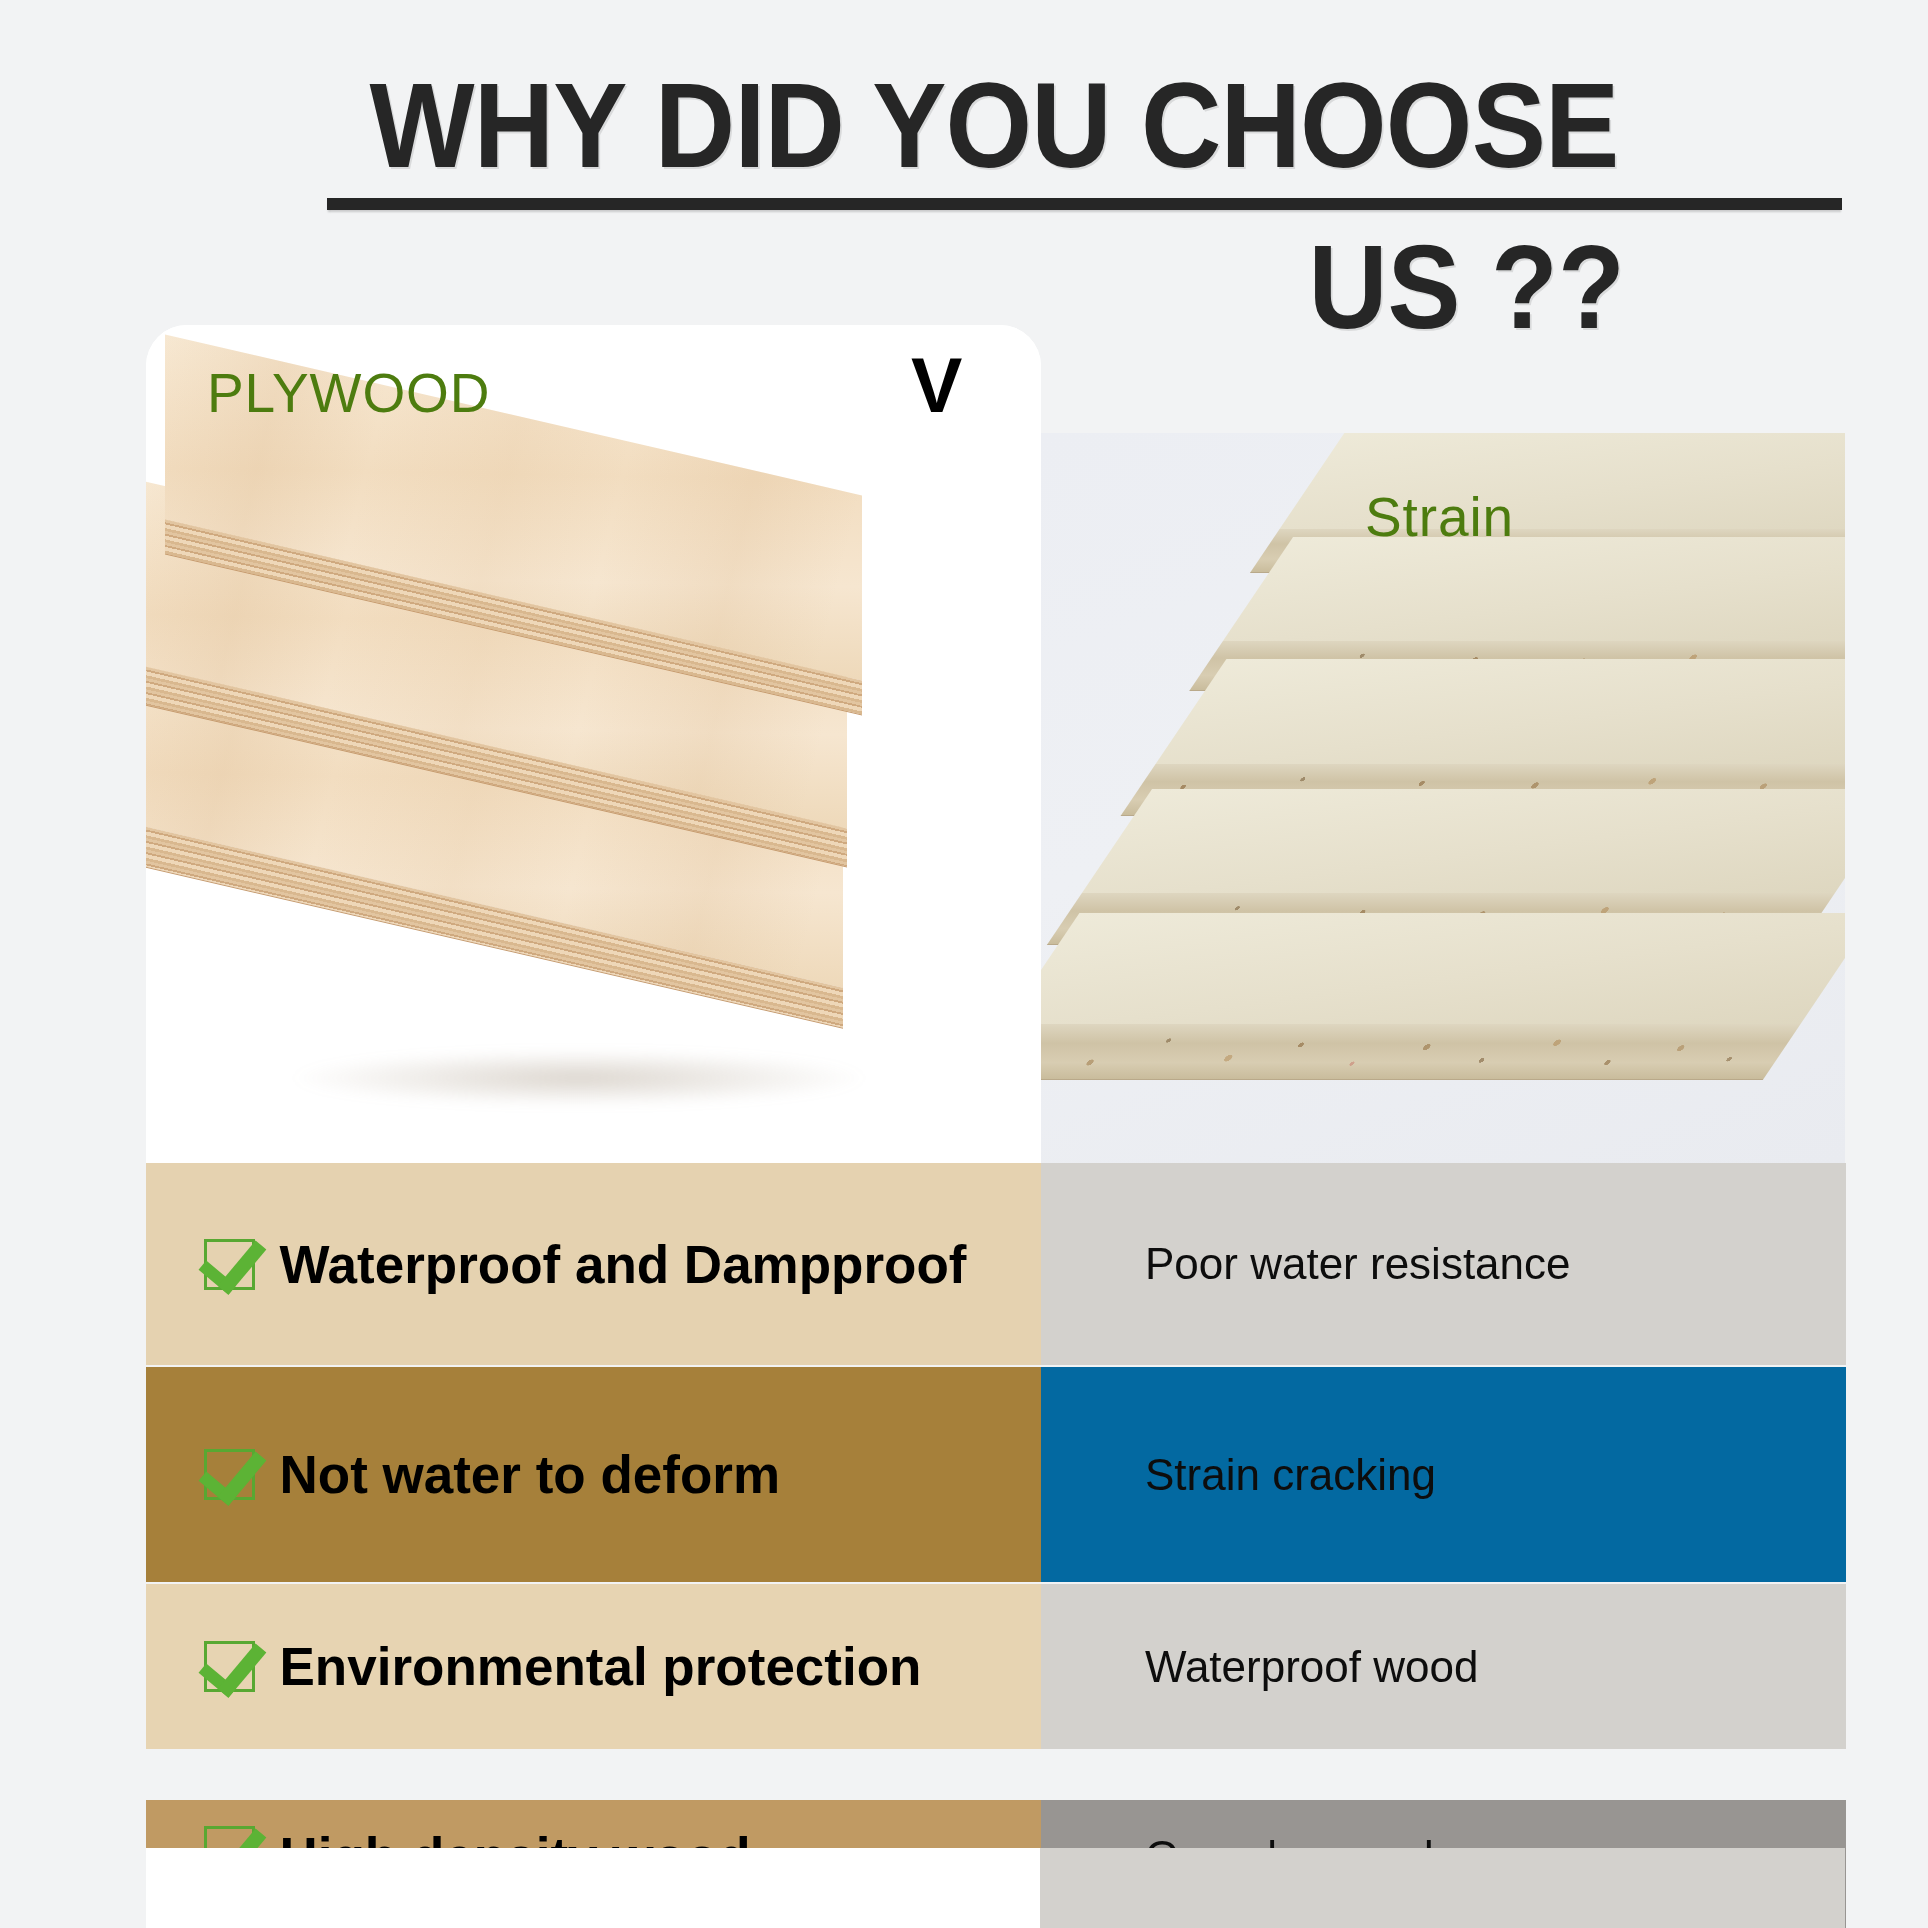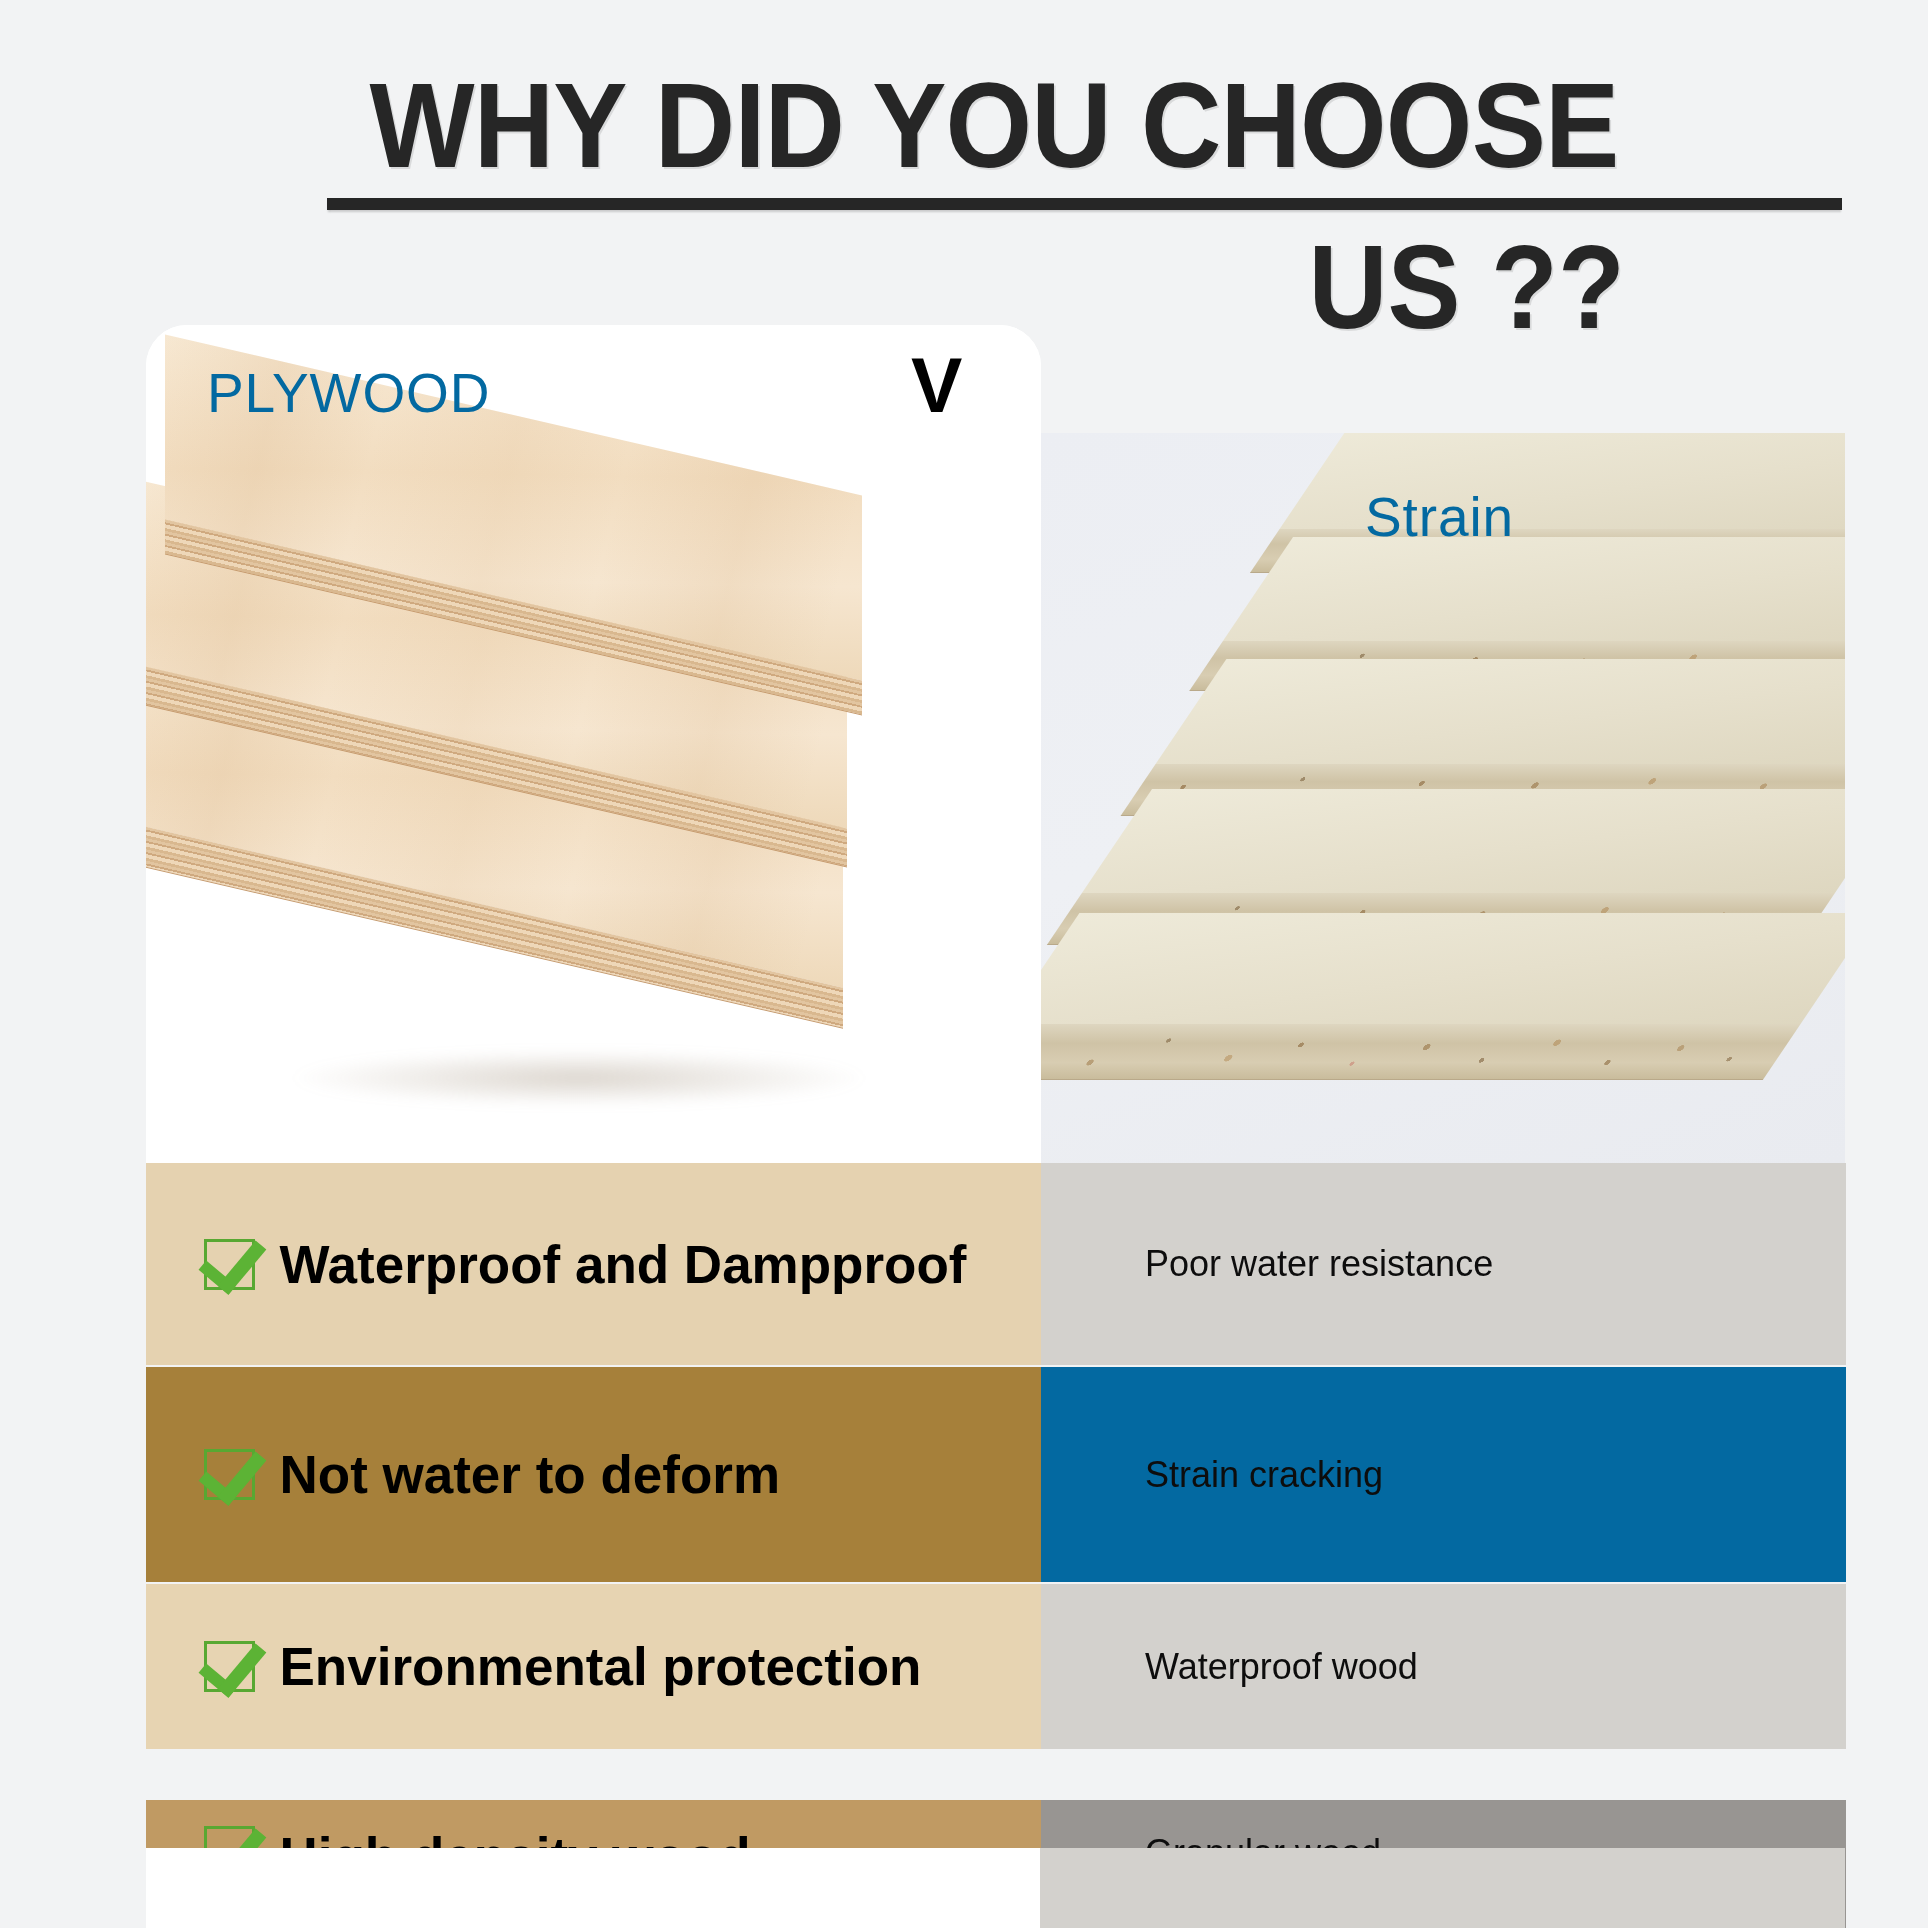--- a/index.html
+++ b/index.html
@@ -51,21 +51,21 @@
     position:absolute;left:146px;top:325px;width:895px;height:838px;
     background:#ffffff;
     border-top-left-radius:41px;
     border-top-right-radius:41px;
     overflow:hidden;
   }
 
   .panel-label{
     position:absolute;
     font-size:55px;
-    color:#0369a1;
+    color:#4d7c0f;
     font-family:"Liberation Sans Narrow","Liberation Sans",sans-serif;
     letter-spacing:0.9px;
     white-space:nowrap;
     z-index:6;
   }
   #label-plywood{ left:207px; top:361px; }
   #label-others{ left:1365px; top:485px; }
 
   #vmark{
     position:absolute;left:911px;top:347px;
@@ -153,21 +153,21 @@
     width:805px;height:100%;
     display:flex;align-items:center;
     box-sizing:border-box;padding-left:104px;
   }
   .left-text{
     font-size:53px;font-weight:bold;color:#000;
     font-family:"Liberation Sans Narrow","Liberation Sans",sans-serif;
     white-space:nowrap;letter-spacing:0px;
   }
   .right-text{
-    font-size:36px;color:#0d0d0d;
+    font-size:44px;color:#0d0d0d;
     font-family:"Liberation Sans Narrow","Liberation Sans",sans-serif;
     white-space:nowrap;
   }
   .check{
     position:relative;
     width:51px;height:51px;
     border:3.8px solid #58a832;
     box-sizing:border-box;
     margin-right:24.5px;
     flex:0 0 auto;

